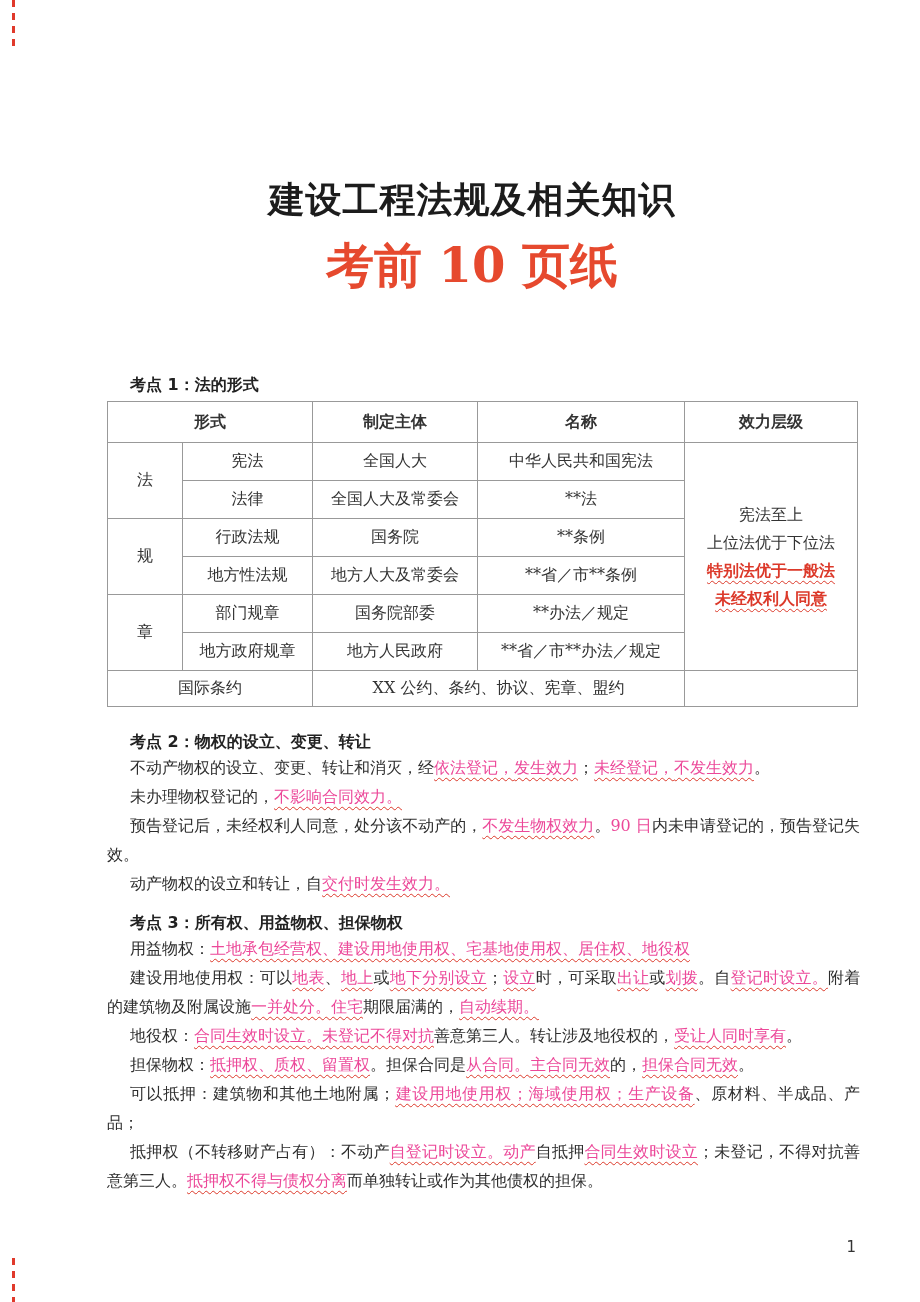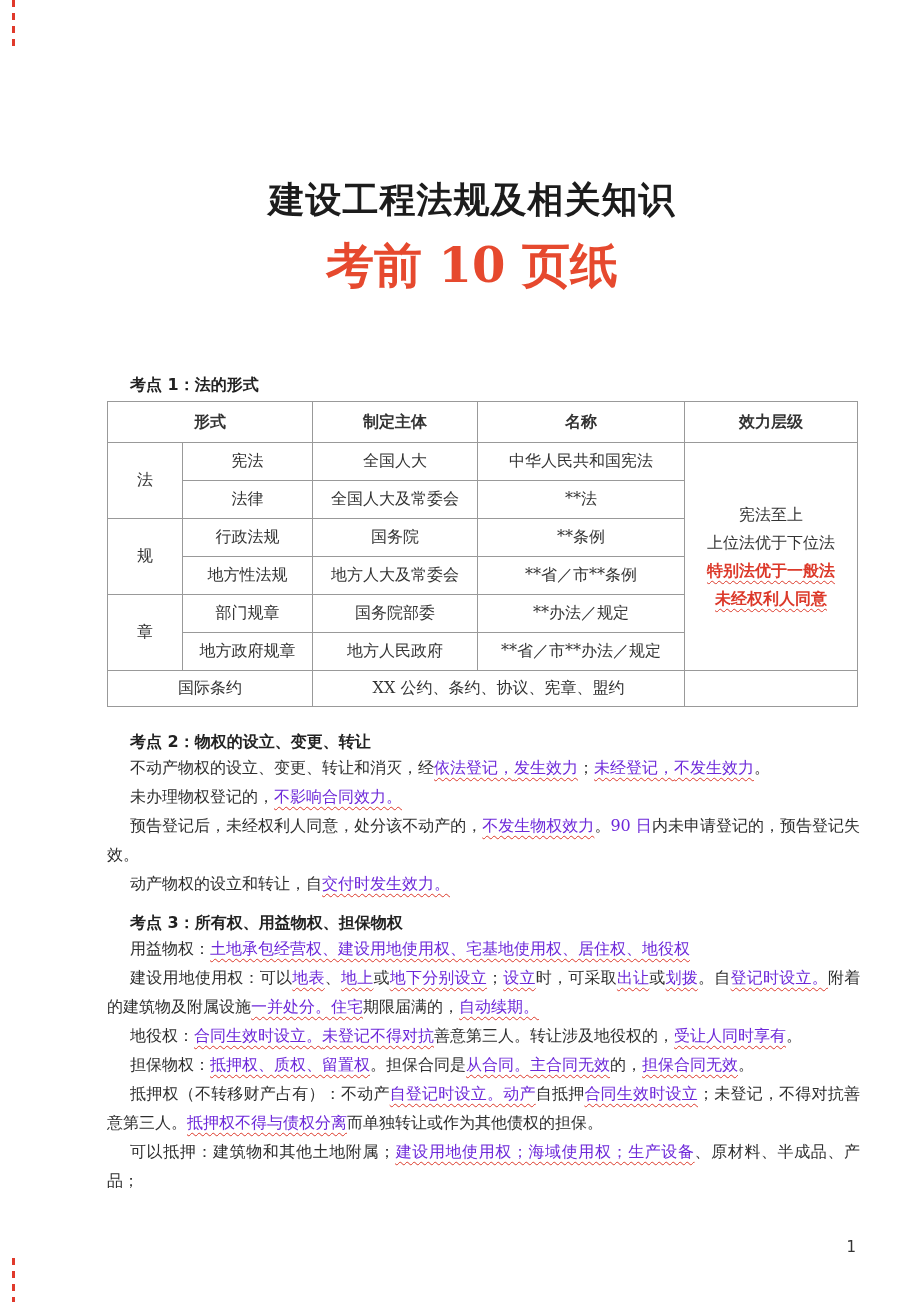--- a/index.html
+++ b/index.html
@@ -77,21 +77,21 @@
   .law-table tr.last { height: 36px; }
   .effect-cell .effect-line { line-height: 28px; }
   .red-bold { color: #dc392a; font-weight: bold; }
 
   .para {
     margin: 0;
     font-size: 16px; line-height: 29px;
     text-indent: 23px;
     text-align: justify;
   }
-  .sg-red { color: #6d28d9; }
+  .sg-red { color: #ec4899; }
   .sg-u {
     text-decoration-line: underline;
     text-decoration-style: wavy;
     text-decoration-color: #dc392a;
     text-decoration-thickness: 1px;
     text-underline-offset: 4px;
   }
 
   .page-num {
     position: absolute;
@@ -180,19 +180,19 @@
     <p class="para"><span>不动产物权的设立、变更、转让和消灭，经</span><span class="sg-red sg-u">依法登记，</span><span class="sg-red sg-u">发生效力</span><span>；</span><span class="sg-red sg-u">未经登记，</span><span class="sg-red sg-u">不发生效力</span><span>。</span></p>
     <p class="para"><span>未办理物权登记的，</span><span class="sg-red sg-u">不影响合同效力。</span></p>
     <p class="para"><span>预告登记后，未经权利人同意，处分该不动产的，</span><span class="sg-red sg-u">不发生物权效力</span><span>。</span><span class="sg-red">90 日</span><span>内未申请登记的，预告登记失效。</span></p>
     <p class="para"><span>动产物权的设立和转让，自</span><span class="sg-red sg-u">交付时发生效力。</span></p>
 
     <h3 class="kp kp3">考点 3：所有权、用益物权、担保物权</h3>
     <p class="para"><span>用益物权：</span><span class="sg-red sg-u">土地承包经营权、建设用地使用权、宅基地使用权、居住权、地役权</span></p>
     <p class="para"><span>建设用地使用权：可以</span><span class="sg-red sg-u">地表</span><span>、</span><span class="sg-red sg-u">地上</span><span>或</span><span class="sg-red sg-u">地下分别设立</span><span>；</span><span class="sg-red sg-u">设立</span><span>时，可采取</span><span class="sg-red sg-u">出让</span><span>或</span><span class="sg-red sg-u">划拨</span><span>。自</span><span class="sg-red sg-u">登记时设立。</span><span>附着的建筑物及附属设施</span><span class="sg-red sg-u">一并处分。住宅</span><span>期限届满的，</span><span class="sg-red sg-u">自动续期。</span></p>
     <p class="para"><span>地役权：</span><span class="sg-red sg-u">合同生效时设立。</span><span class="sg-red sg-u">未登记不得对抗</span><span>善意第三人。转让涉及地役权的，</span><span class="sg-red sg-u">受让人同时享有</span><span>。</span></p>
     <p class="para"><span>担保物权：</span><span class="sg-red sg-u">抵押权、质权、留置权</span><span>。担保合同是</span><span class="sg-red sg-u">从合同。</span><span class="sg-red sg-u">主合同无效</span><span>的，</span><span class="sg-red sg-u">担保合同无效</span><span>。</span></p>
+    <p class="para"><span>可以抵押：建筑物和其他土地附属；</span><span class="sg-red sg-u">建设用地使用权；海域使用权；生产设备</span><span>、原材料、半成品、产品；</span></p>
     <p class="para"><span>抵押权（不转移财产占有）：不动产</span><span class="sg-red sg-u">自登记时设立。动产</span><span>自抵押</span><span class="sg-red sg-u">合同生效时设立</span><span>；未登记，不得对抗善意第三人。</span><span class="sg-red sg-u">抵押权不得与债权分离</span><span>而单独转让或作为其他债权的担保。</span></p>
-    <p class="para"><span>可以抵押：建筑物和其他土地附属；</span><span class="sg-red sg-u">建设用地使用权；海域使用权；生产设备</span><span>、原材料、半成品、产品；</span></p>
 
   </div>
 
   <div class="page-num">1</div>
 </div>
 
 </body></html>

